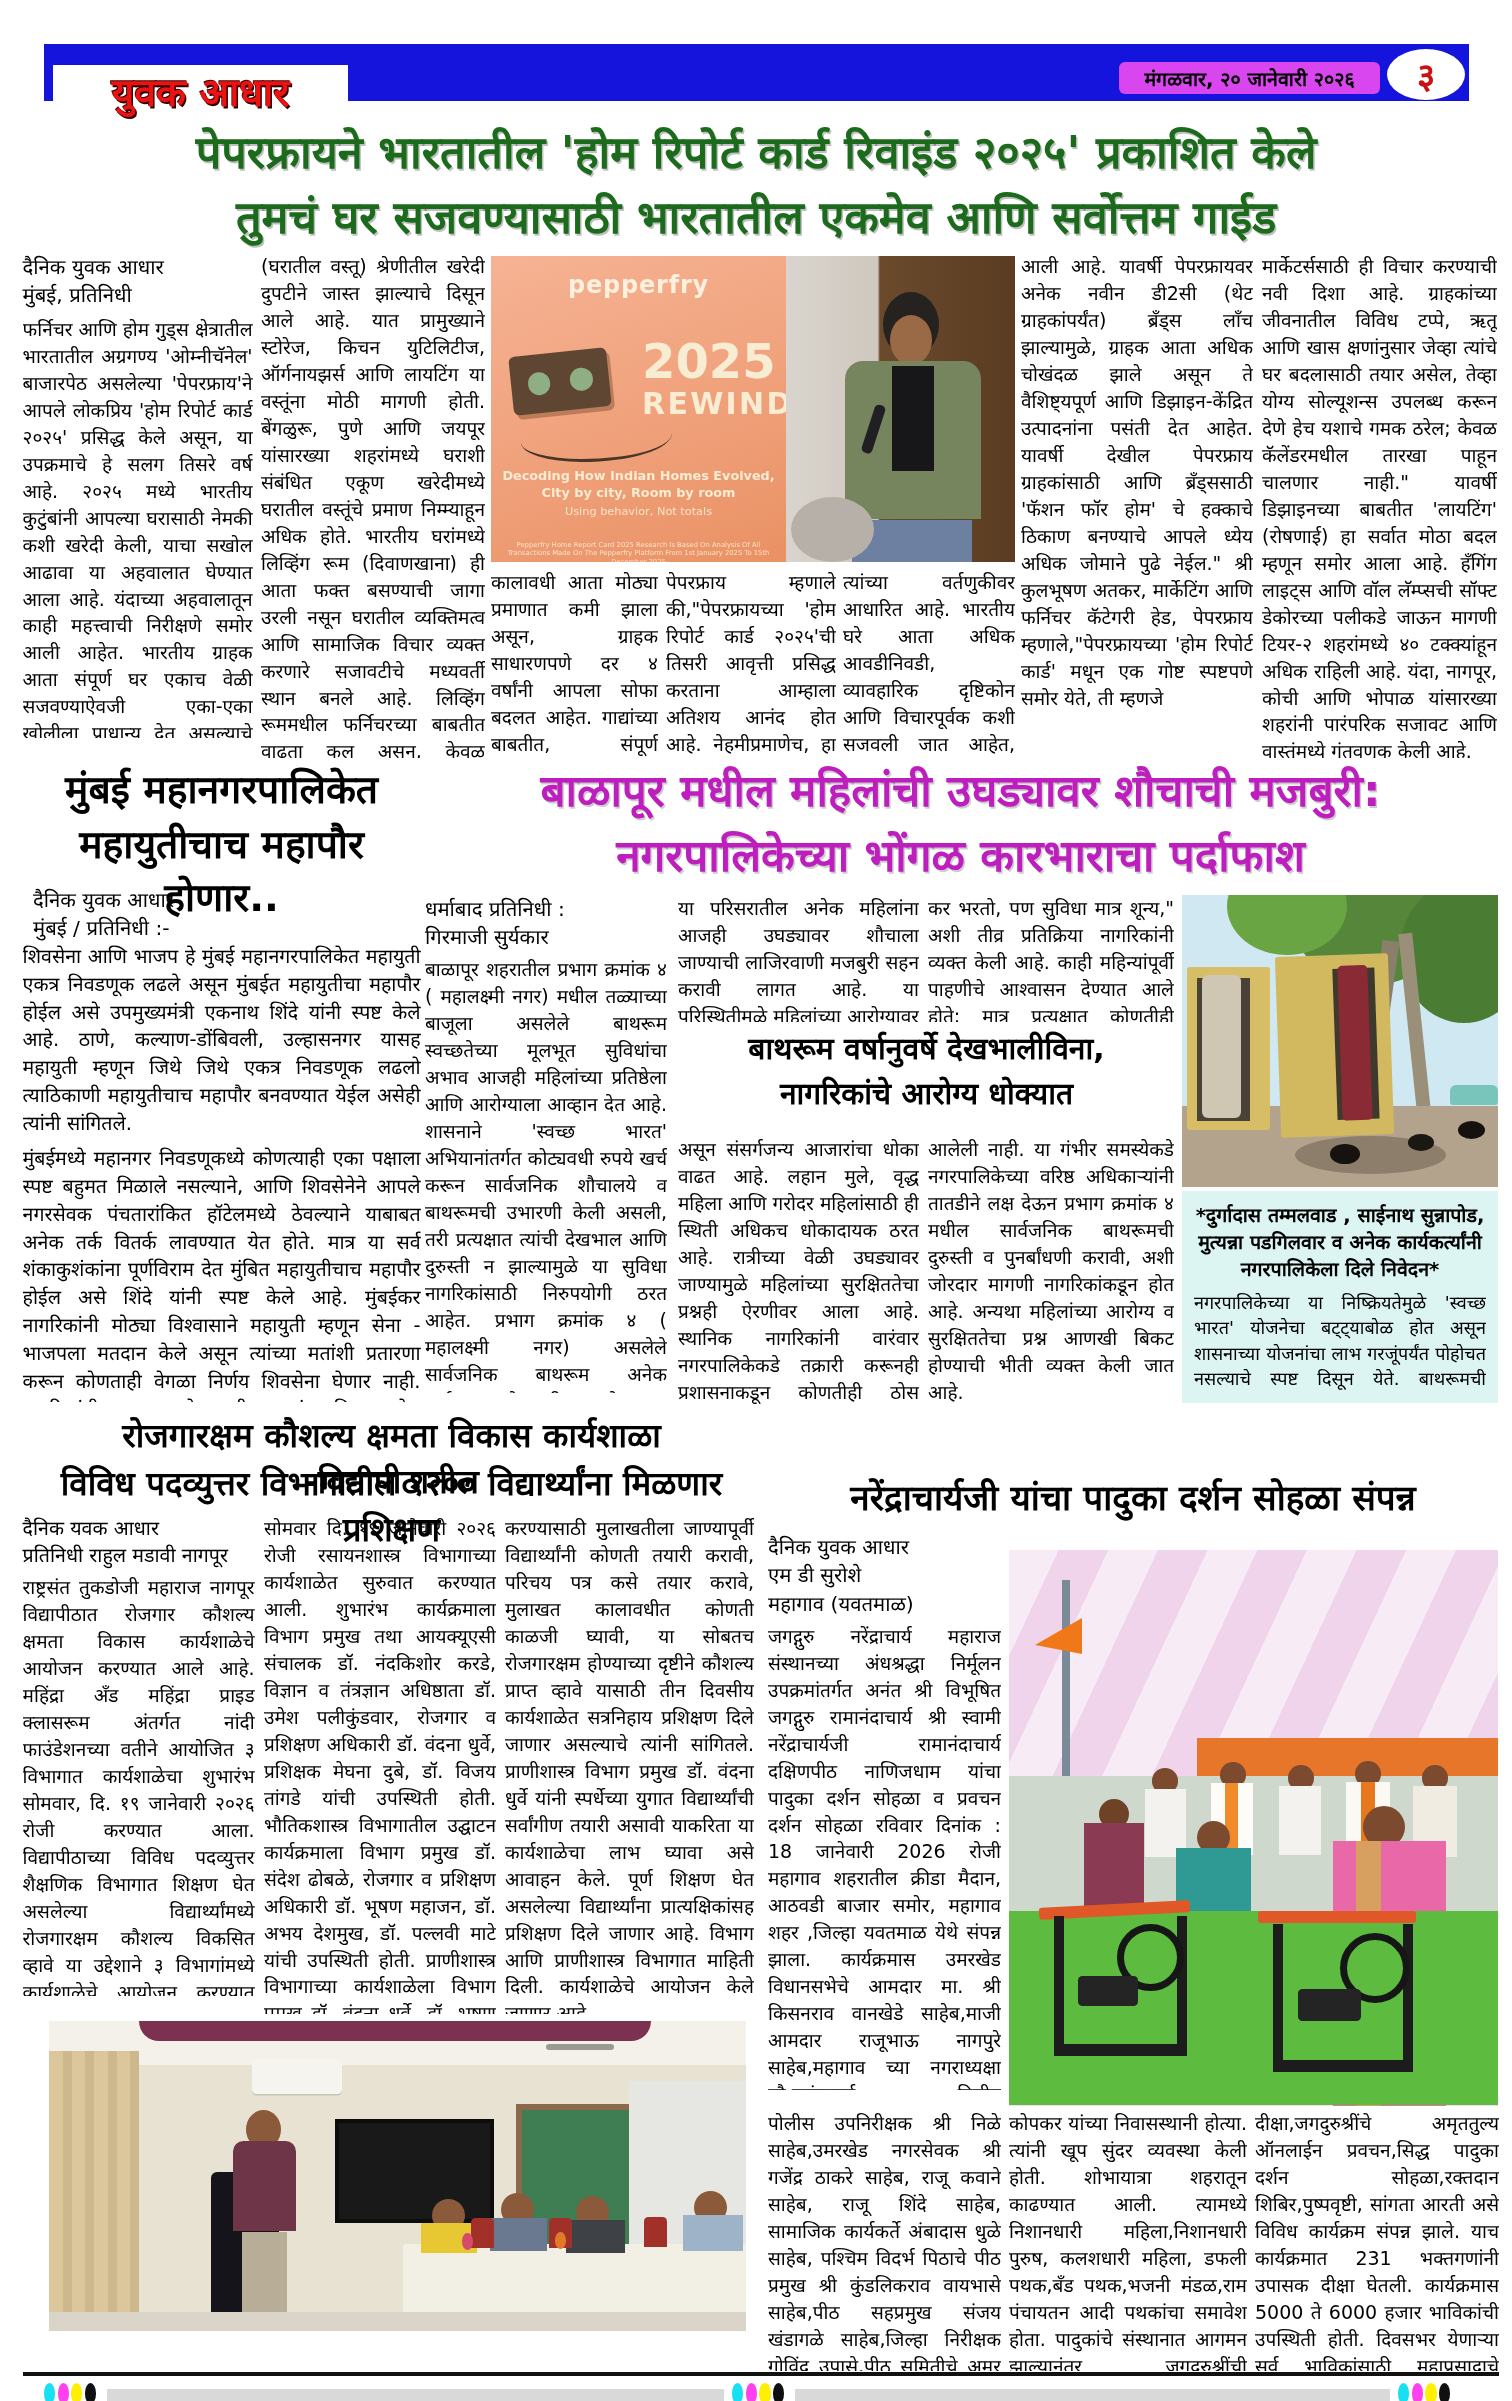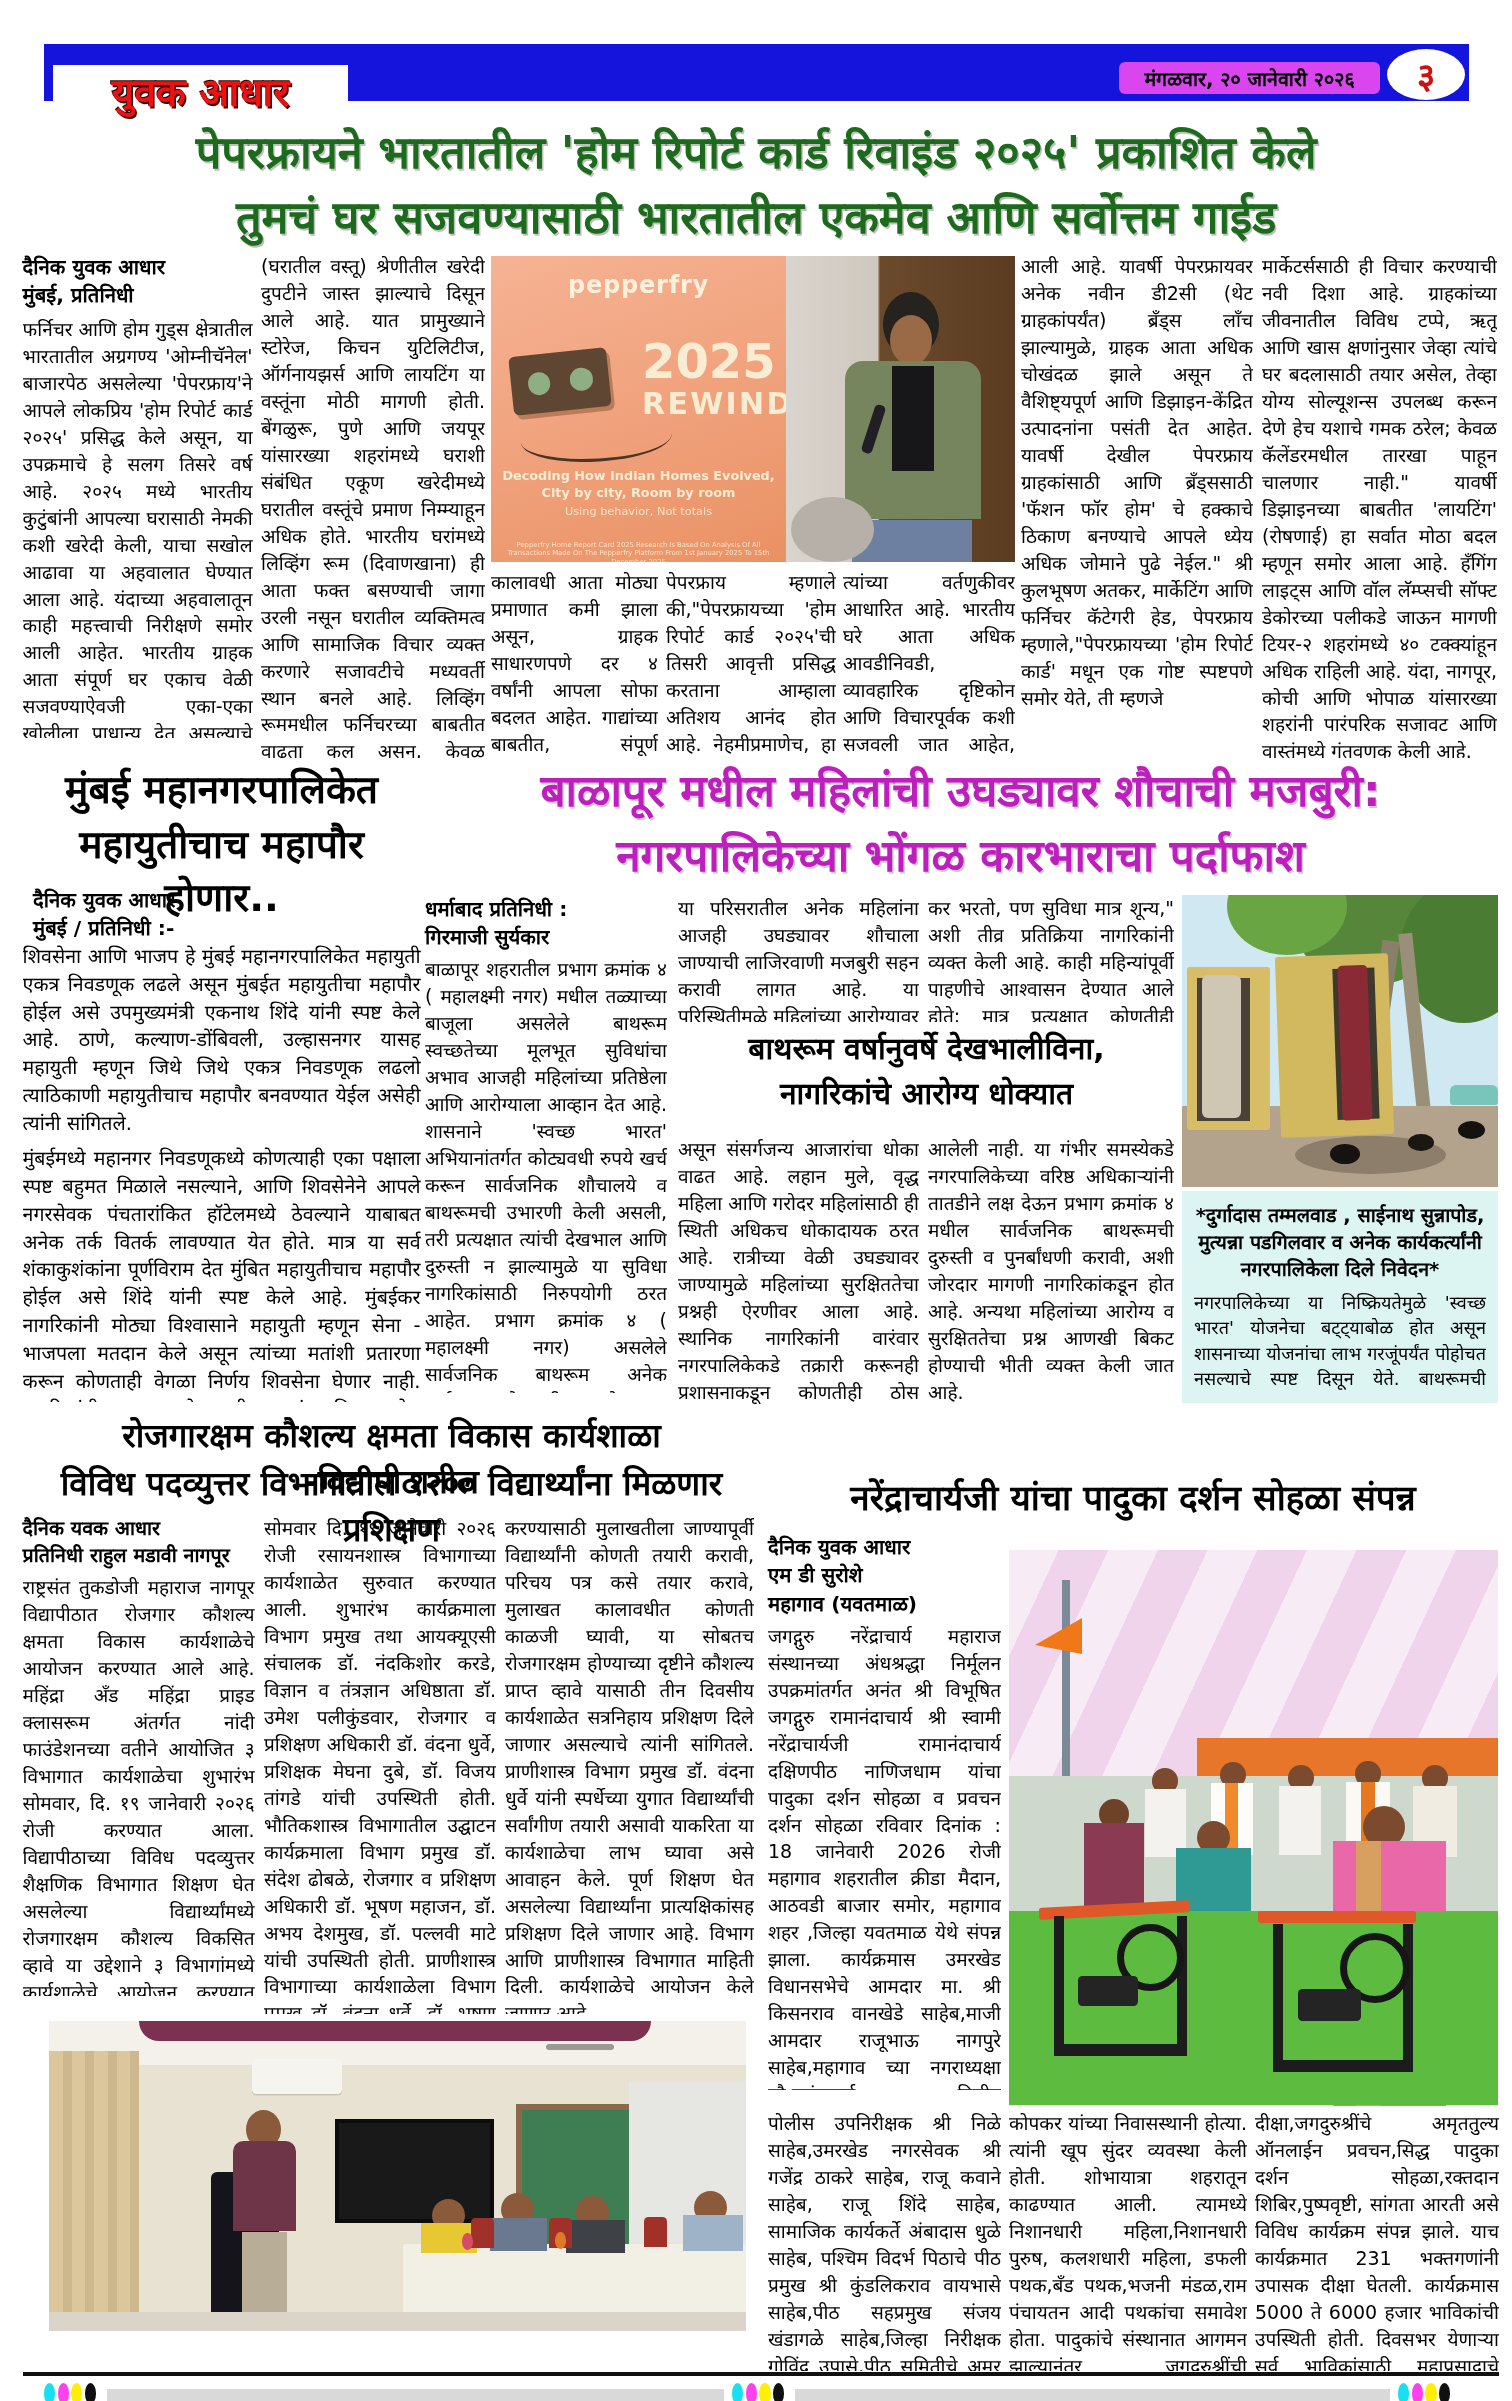--- a/index.html
+++ b/index.html
@@ -1,20 +1,20 @@
 <!DOCTYPE html>
 <html style="font-size:12px"><head>
 <meta charset="utf-8">
 <style>
   html,body{margin:0;padding:0;background:#9a9a9a;}
   .page{position:relative;width:1512px;height:2401px;background:#ffffff;margin:0 auto;
         font-family:"DejaVu Sans",sans-serif;color:#000;overflow:hidden;}
   .abs{position:absolute;}
   .bodytext{font-size:19px;line-height:1.42;text-align:justify;overflow:hidden;}
-  .byline{font-weight:700;font-size:20.3px;line-height:1.4;}
+  .byline{font-weight:400;font-size:20.3px;line-height:1.4;}
   .ctr{text-align:center;}
   .bold{font-weight:700;}
   
   .mastbar{background:#1414dd;}
   .logobox{background:#fff;display:flex;align-items:center;justify-content:center;}
   .logotext{font-size:39px;font-weight:700;color:#ee1111;text-shadow:1.5px 1.5px 0 #330000,-0.8px -0.8px 0 #330000;}
   .datepill{background:#d946ef;border-radius:6px;display:flex;align-items:center;justify-content:center;
             font-size:19.6px;font-weight:700;}
   .pagecircle{background:#fff;border-radius:50%;display:flex;align-items:center;justify-content:center;
               font-size:35px;font-weight:700;color:#cc1111;}

